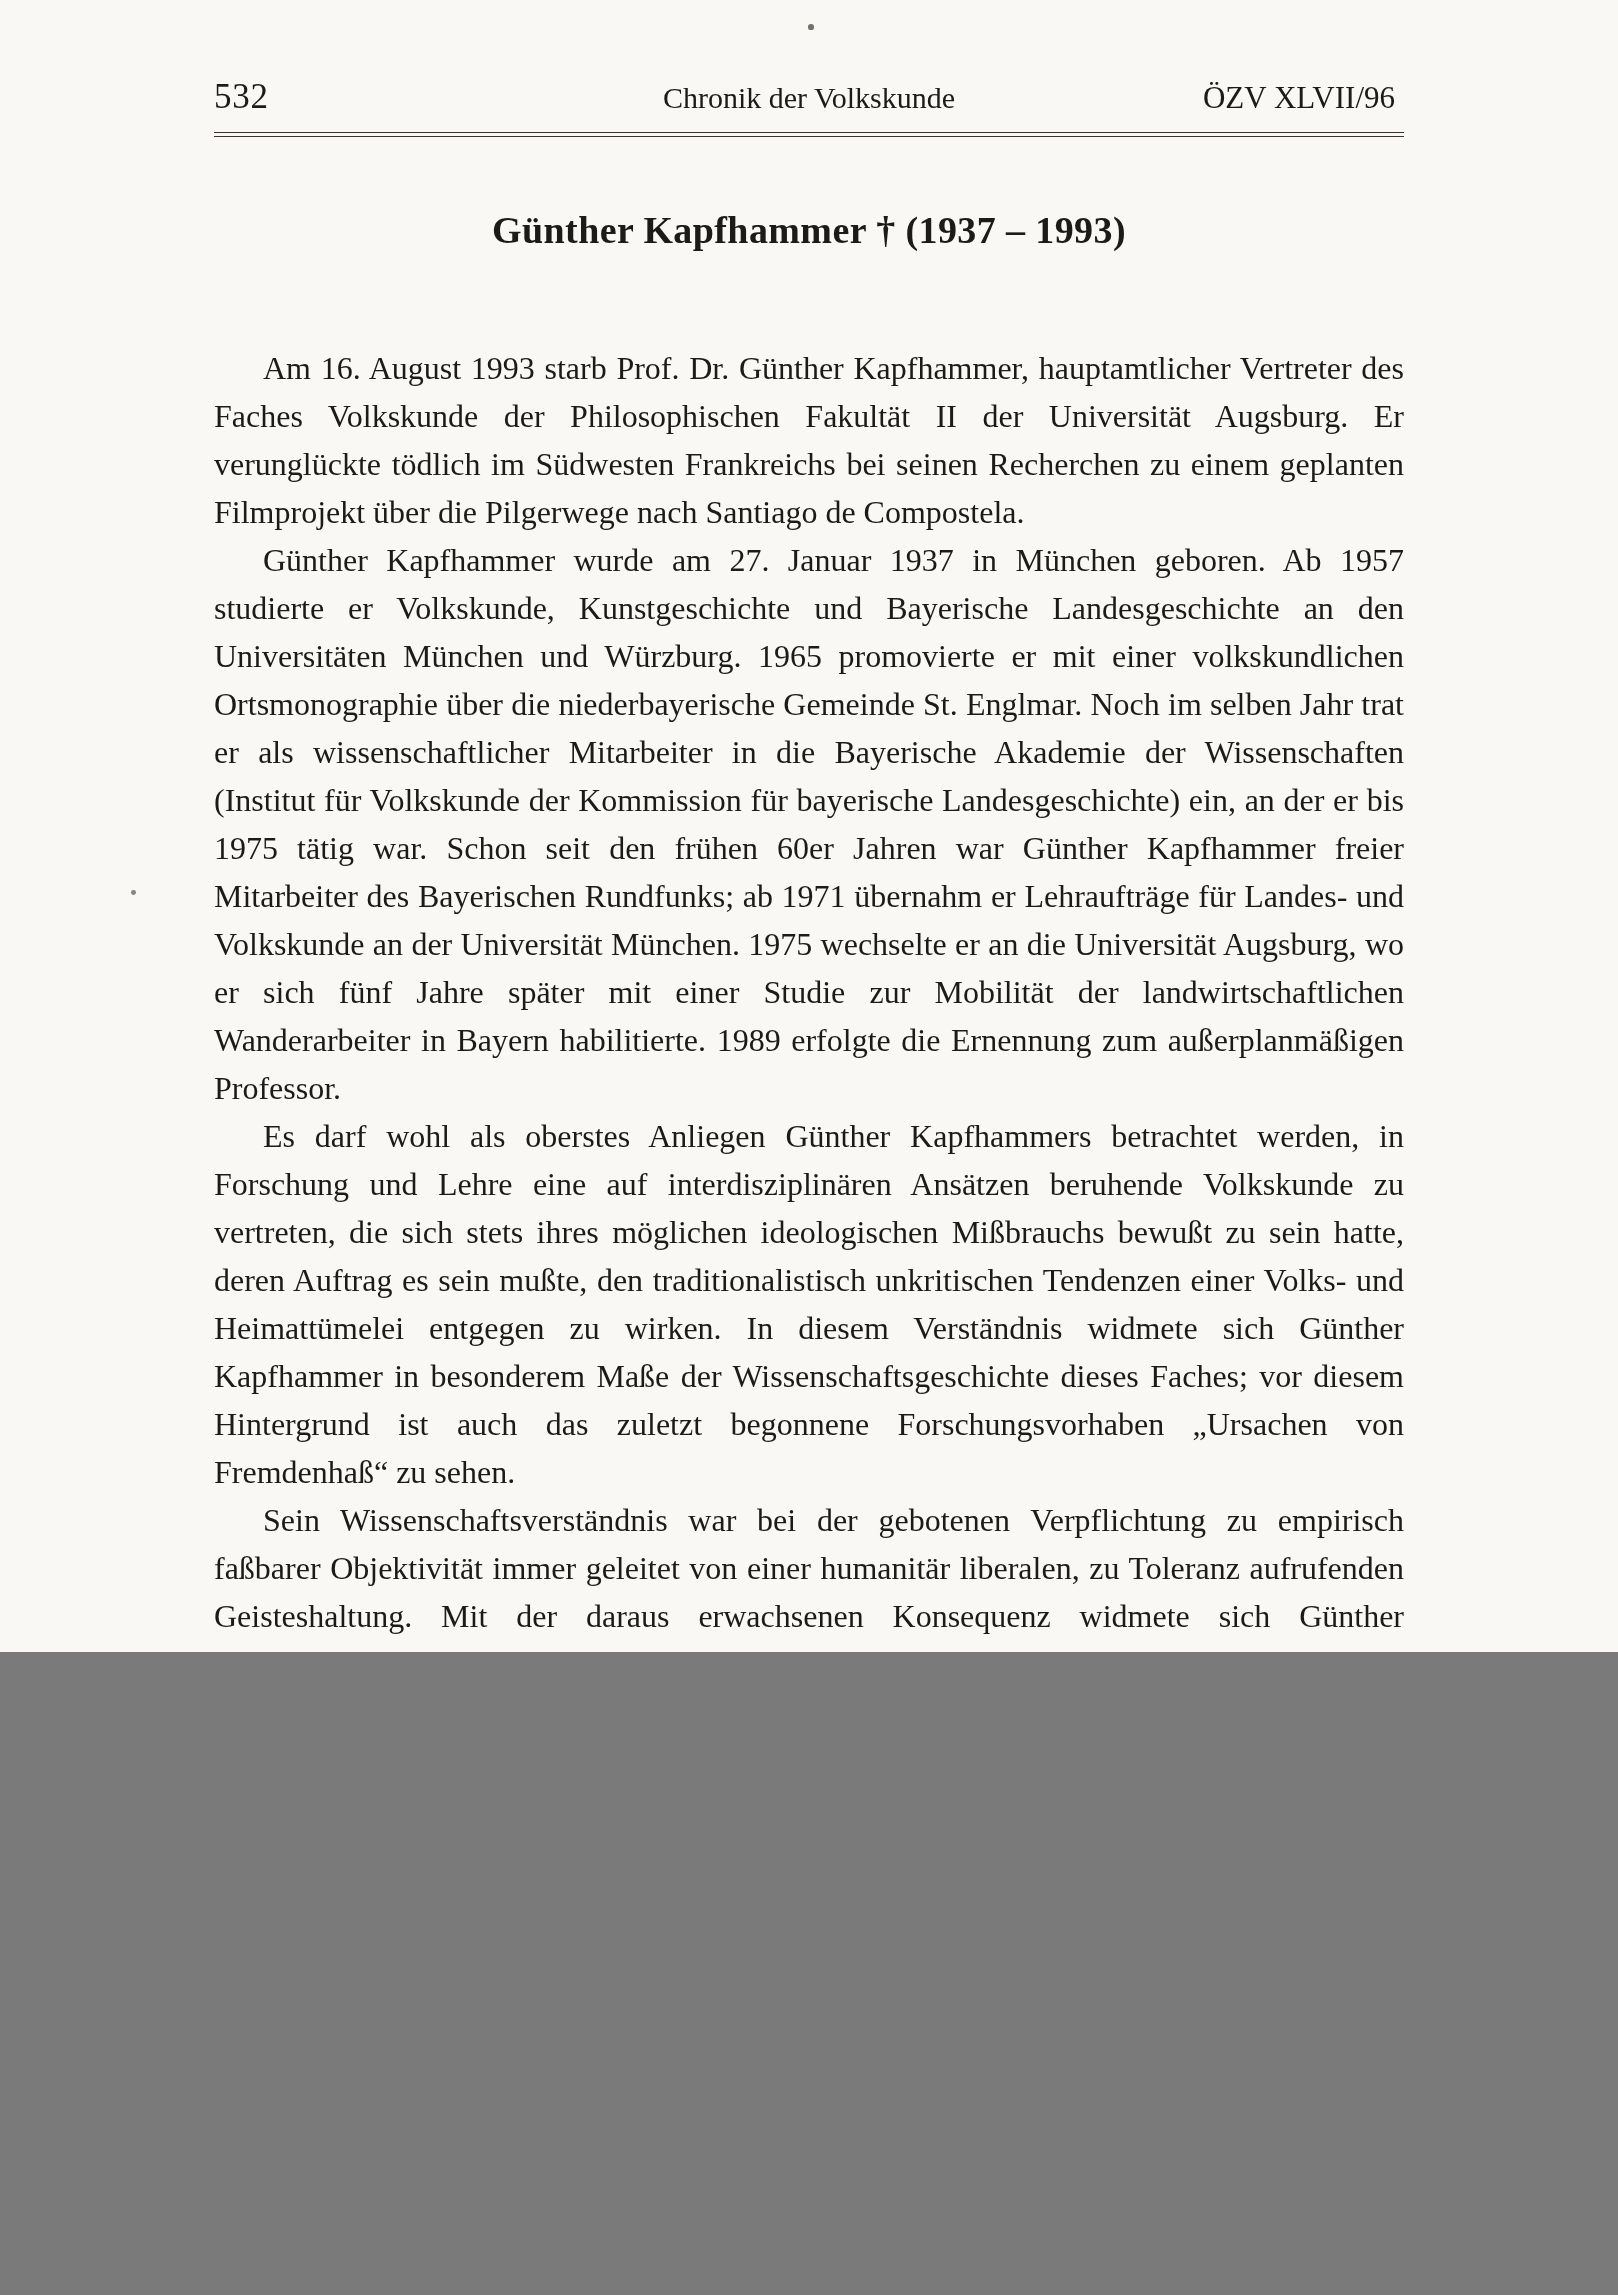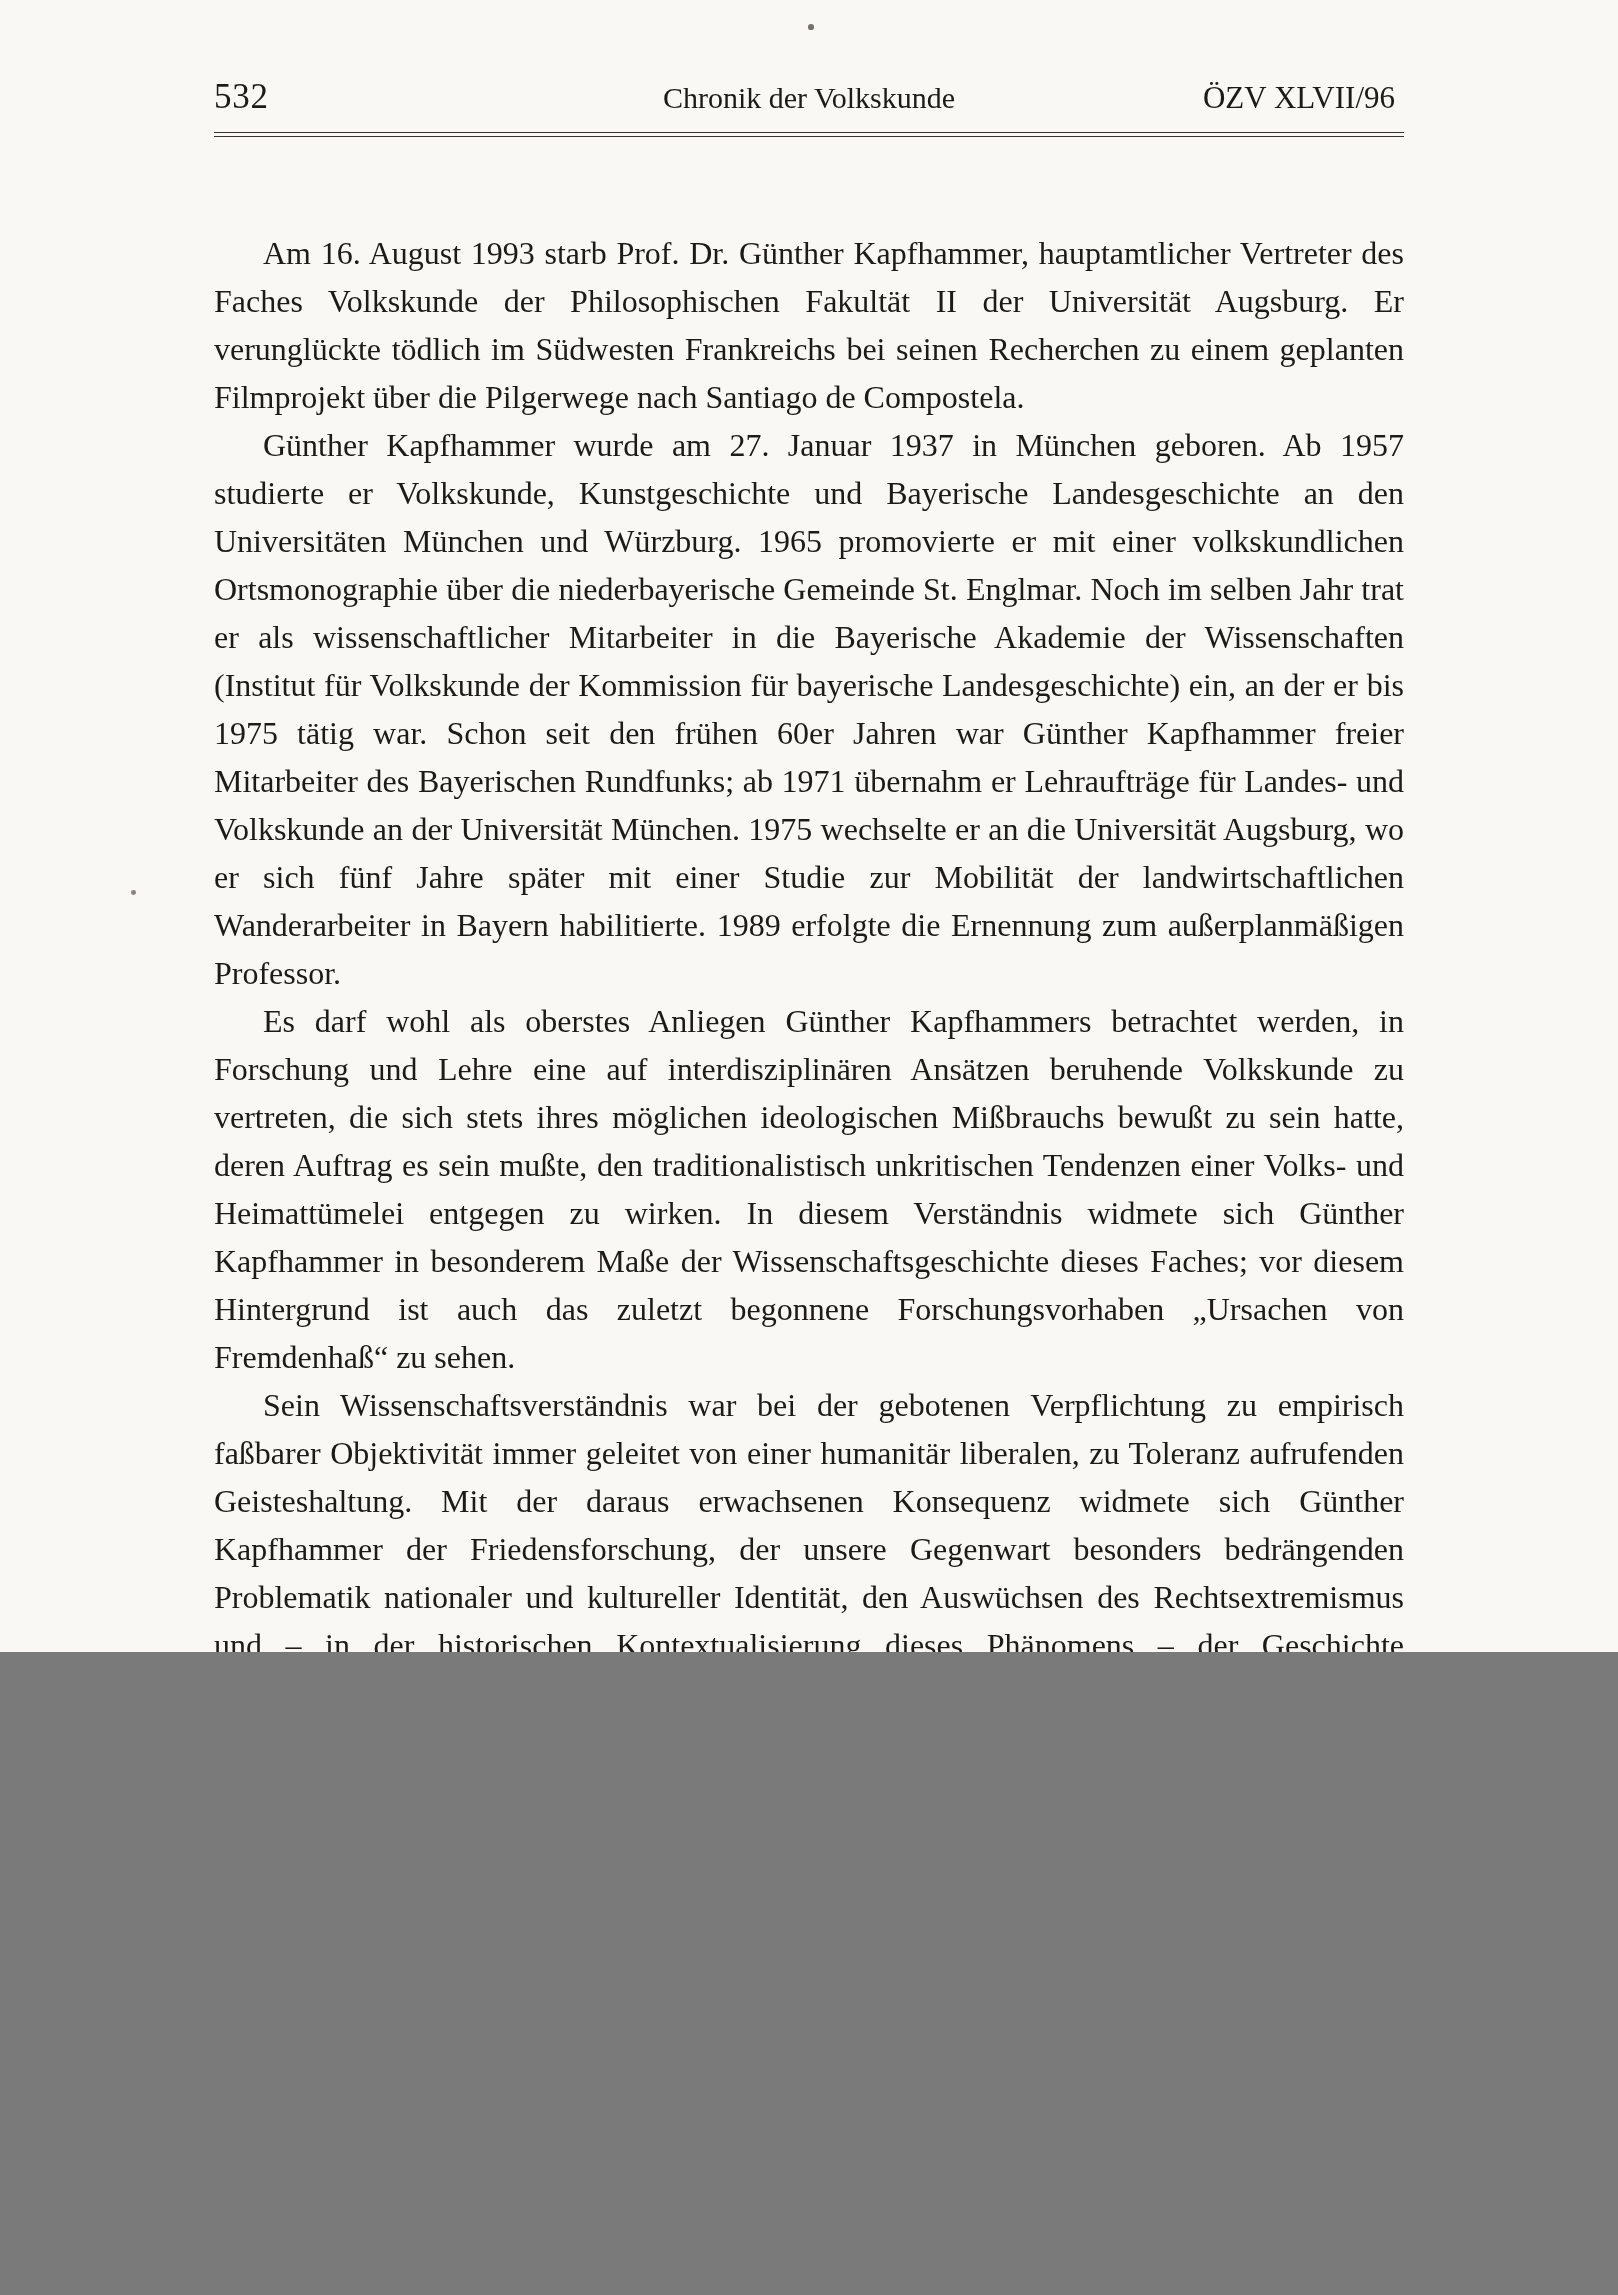--- a/index.html
+++ b/index.html
@@ -78,20 +78,21 @@
   <div class="speck speck-b"></div>
 
   <div class="running-header">
     <span class="page-number">532</span>
     <span class="running-title">Chronik der Volkskunde</span>
     <span class="journal-ref">ÖZV XLVII/96</span>
   </div>
 
   <div class="header-rule"></div>
 
+  <h1 class="article-title">Günther Kapfhammer † (1937 – 1993)</h1>
 
   <div class="article-body">
     <p>Am 16. August 1993 starb Prof. Dr. Günther Kapfhammer, hauptamtlicher Vertreter des Faches Volkskunde der Philosophischen Fakultät II der Universität Augsburg. Er verunglückte tödlich im Südwesten Frankreichs bei seinen Recherchen zu einem geplanten Filmprojekt über die Pilgerwege nach Santiago de Compostela.</p>
     <p>Günther Kapfhammer wurde am 27. Januar 1937 in München geboren. Ab 1957 studierte er Volkskunde, Kunstgeschichte und Bayerische Landesgeschichte an den Universitäten München und Würzburg. 1965 promovierte er mit einer volkskundlichen Ortsmonographie über die niederbayerische Gemeinde St. Englmar. Noch im selben Jahr trat er als wissenschaftlicher Mitarbeiter in die Bayerische Akademie der Wissenschaften (Institut für Volkskunde der Kommission für bayerische Landesgeschichte) ein, an der er bis 1975 tätig war. Schon seit den frühen 60er Jahren war Günther Kapfhammer freier Mitarbeiter des Bayerischen Rundfunks; ab 1971 übernahm er Lehraufträge für Landes- und Volkskunde an der Universität München. 1975 wechselte er an die Universität Augsburg, wo er sich fünf Jahre später mit einer Studie zur Mobilität der landwirtschaftlichen Wanderarbeiter in Bayern habilitierte. 1989 erfolgte die Ernennung zum außerplanmäßigen Professor.</p>
     <p>Es darf wohl als oberstes Anliegen Günther Kapfhammers betrachtet werden, in Forschung und Lehre eine auf interdisziplinären Ansätzen beruhende Volkskunde zu vertreten, die sich stets ihres möglichen ideologischen Mißbrauchs bewußt zu sein hatte, deren Auftrag es sein mußte, den traditionalistisch unkritischen Tendenzen einer Volks- und Heimattümelei entgegen zu wirken. In diesem Verständnis widmete sich Günther Kapfhammer in besonderem Maße der Wissenschaftsgeschichte dieses Faches; vor diesem Hintergrund ist auch das zuletzt begonnene Forschungsvorhaben „Ursachen von Fremdenhaß“ zu sehen.</p>
     <p>Sein Wissenschaftsverständnis war bei der gebotenen Verpflichtung zu empirisch faßbarer Objektivität immer geleitet von einer humanitär liberalen, zu Toleranz aufrufenden Geisteshaltung. Mit der daraus erwachsenen Konsequenz widmete sich Günther Kapfhammer der Friedensforschung, der unsere Gegenwart besonders bedrängenden Problematik nationaler und kultureller Identität, den Auswüchsen des Rechtsextremismus und – in der historischen Kontextualisierung dieses Phänomens – der Geschichte nationalistischer Strömungen. Während der letzten Jahre galt sein besonderes Interesse den Zeugnissen jüdischer Kultur und jüdischer Mobilität. Günther Kapfhammer verlieh damit der volkskundlichen Forschung innovative Impulse.</p>
   </div>
 
 </div>
 

